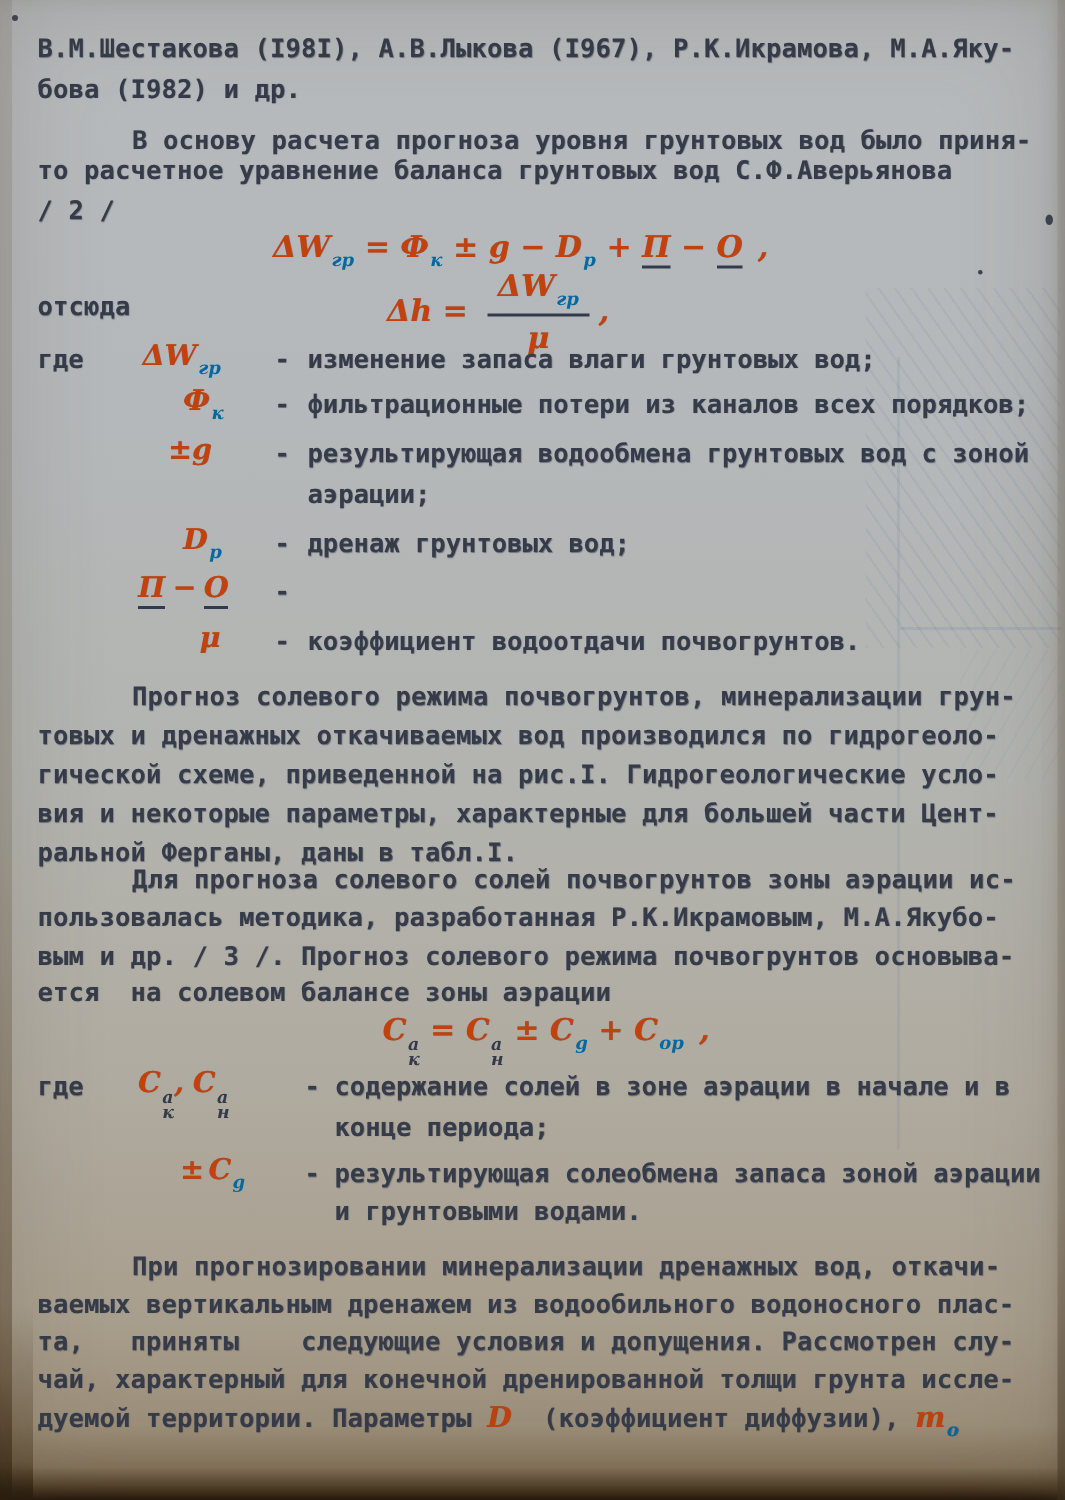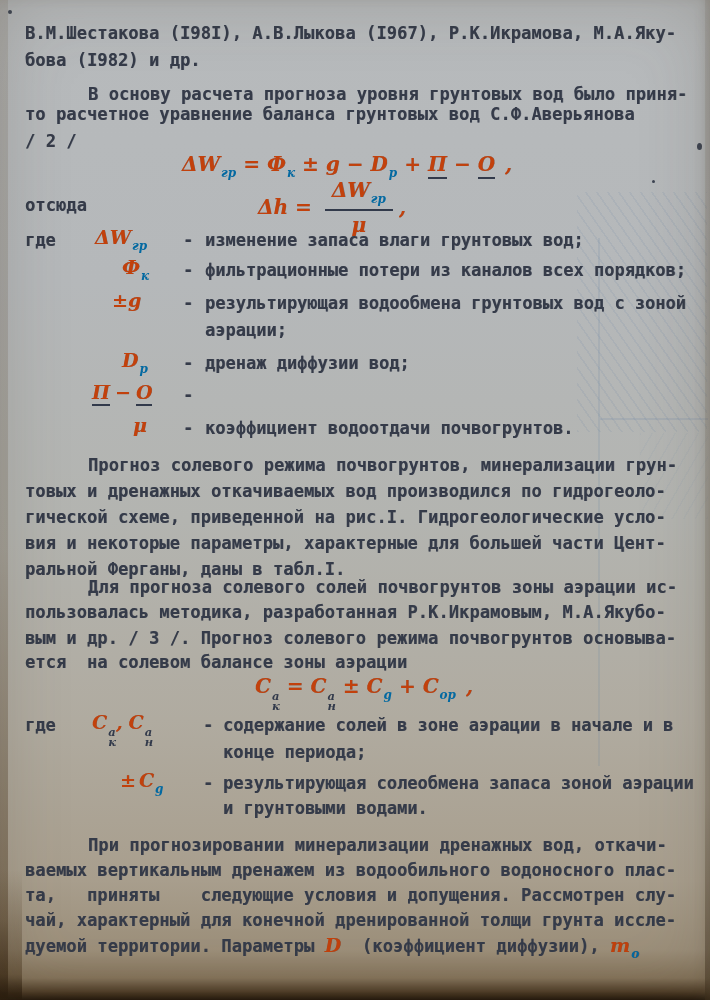--- a/index.html
+++ b/index.html
@@ -116,21 +116,21 @@
   <span class="dsym" style="left:112px"><span class="m">±</span><span class="m">g</span></span>
   <span class="dtxt" style="left:183px">-</span>
   <span class="dtxt" style="left:205px">результирующая водообмена грунтовых вод с зоной</span>
 </div>
 <div class="drow" style="top:316px">
   <span class="dtxt" style="left:205px">аэрации;</span>
 </div>
 <div class="drow" style="top:349px">
   <span class="dsym" style="left:122px"><span class="m">D</span><sub class="msub">р</sub></span>
   <span class="dtxt" style="left:183px">-</span>
-  <span class="dtxt" style="left:205px">дренаж диффузии вод;</span>
+  <span class="dtxt" style="left:205px">дренаж грунтовых вод;</span>
 </div>
 <div class="drow" style="top:381px">
   <span class="dsym" style="left:92px"><span class="m u">П</span><span class="m" style="margin:0 5px">−</span><span class="m u">О</span></span>
   <span class="dtxt" style="left:183px">-</span>
 </div>
 <div class="drow" style="top:414px">
   <span class="dsym" style="left:133px"><span class="m">μ</span></span>
   <span class="dtxt" style="left:183px">-</span>
   <span class="dtxt" style="left:205px">коэффициент водоотдачи почвогрунтов.</span>
 </div>

